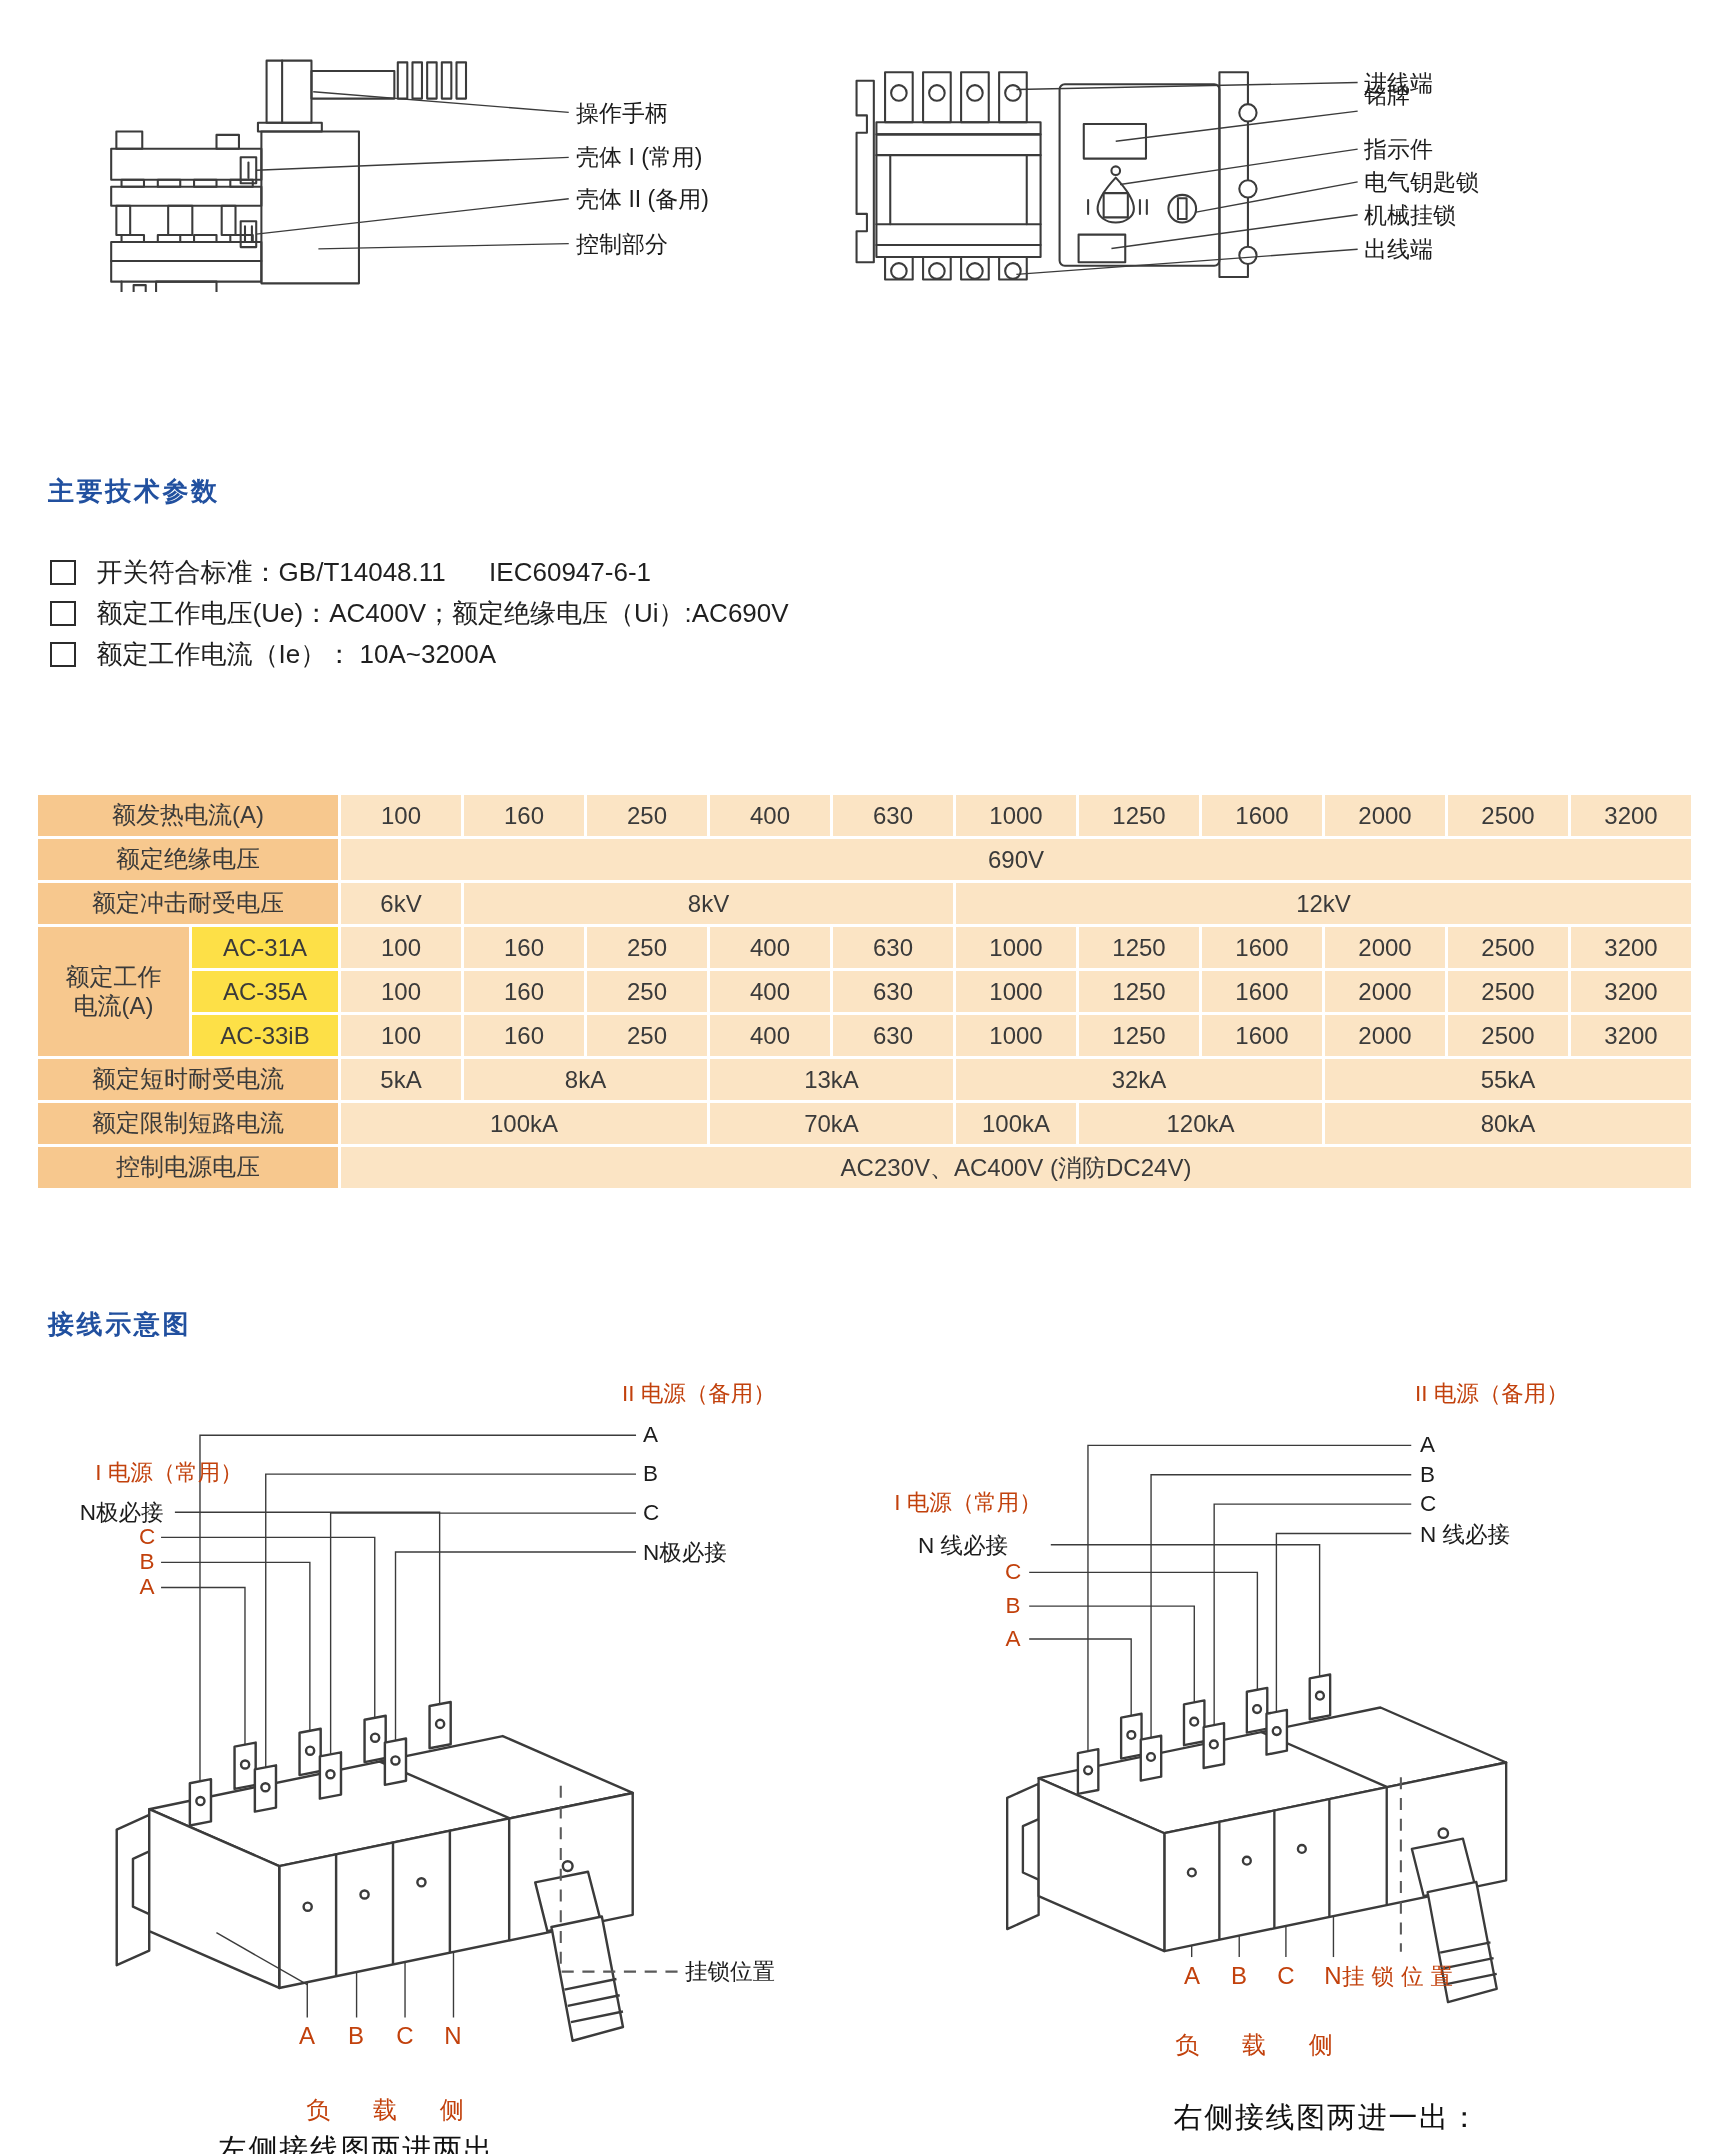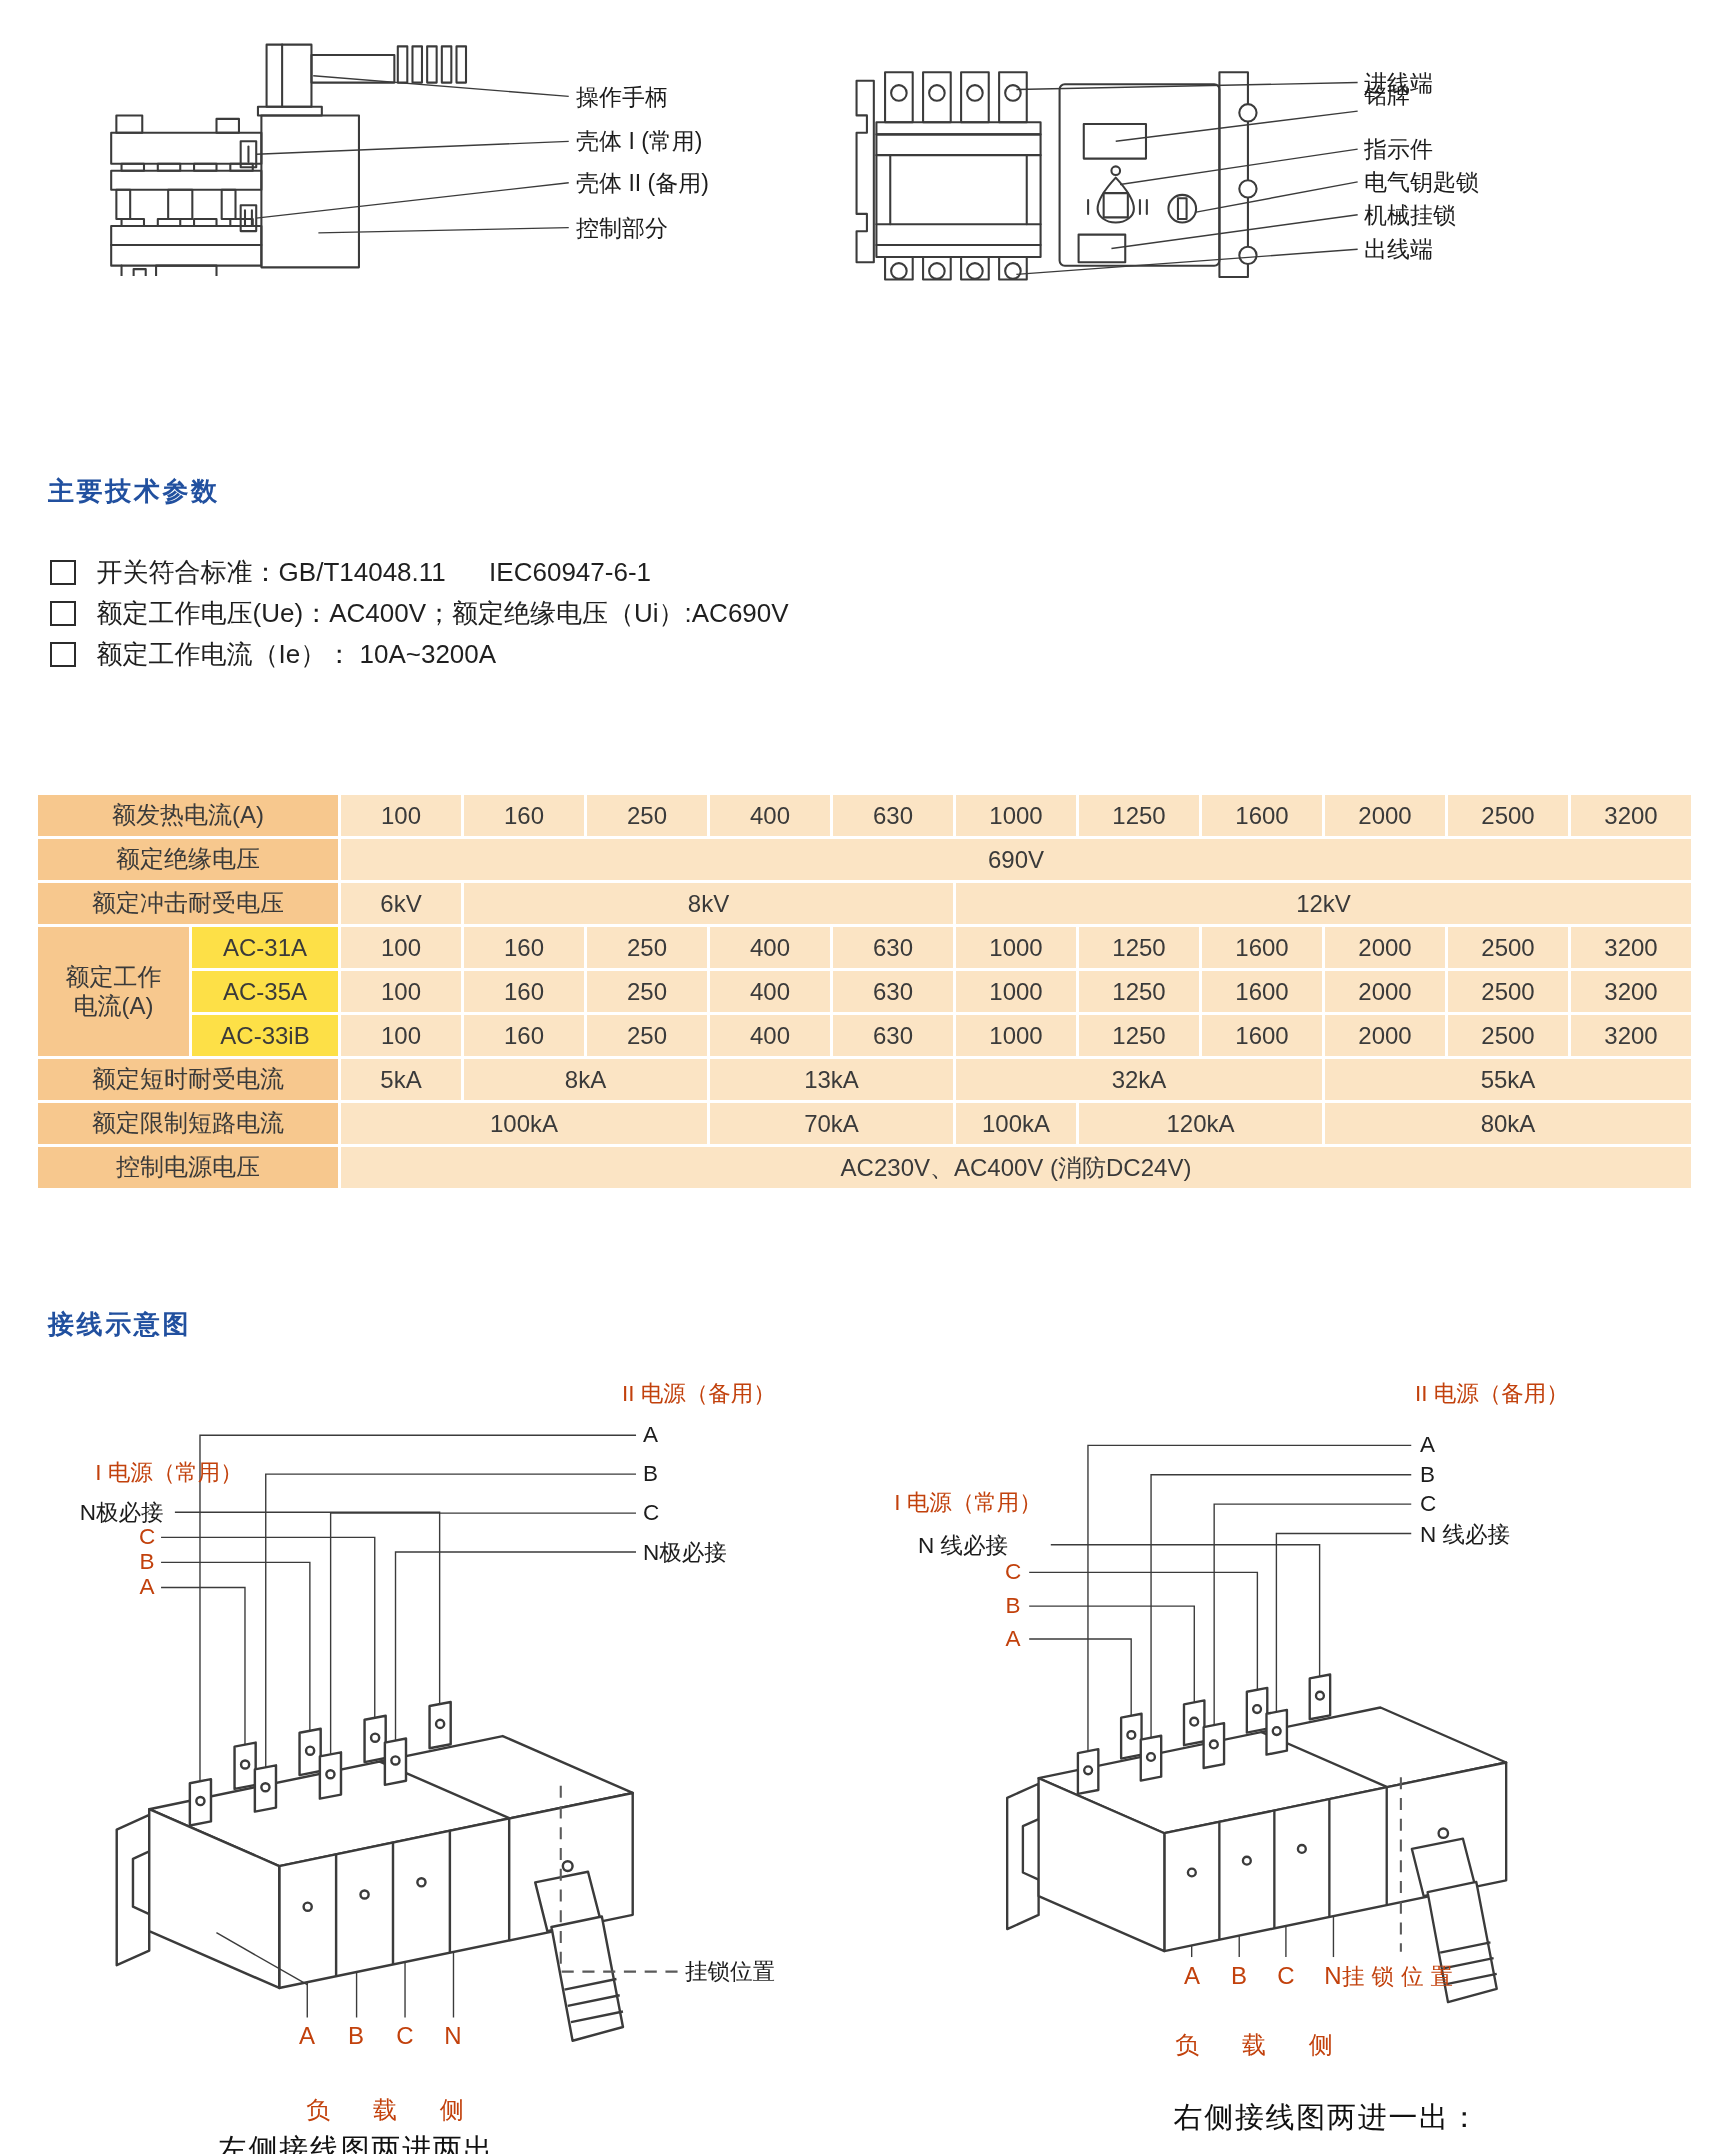--- a/index.html
+++ b/index.html
@@ -66,21 +66,21 @@
           <circle cx="348" cy="150" r="5"></circle>
 
         <polygon points="520,300 585,287 600,345 535,360"></polygon>
         <polygon points="540,355 602,342 628,478 566,495"></polygon>
         <path d="M556,432 L620,419 M560,452 L624,439 M564,472 L628,459" fill="none"></path>
       </g>
     </symbol>
   </defs>
 </svg>
 
-<div class="diagram" style="left:95px;top:36px;width:761px;height:240px;">
+<div class="diagram" style="left:95px;top:52px;width:761px;height:240px;">
   <svg width="761" height="240" viewBox="0 0 880 278">
     <g class="ln">
 
       <rect x="198" y="10" width="52" height="72"></rect>
       <line x1="216" y1="10" x2="216" y2="82"></line>
       <rect x="250" y="22" width="96" height="32"></rect>
       <rect x="350" y="12" width="11" height="42"></rect>
       <rect x="367" y="12" width="11" height="42"></rect>
       <rect x="384" y="12" width="11" height="42"></rect>
       <rect x="401" y="12" width="11" height="42"></rect>

